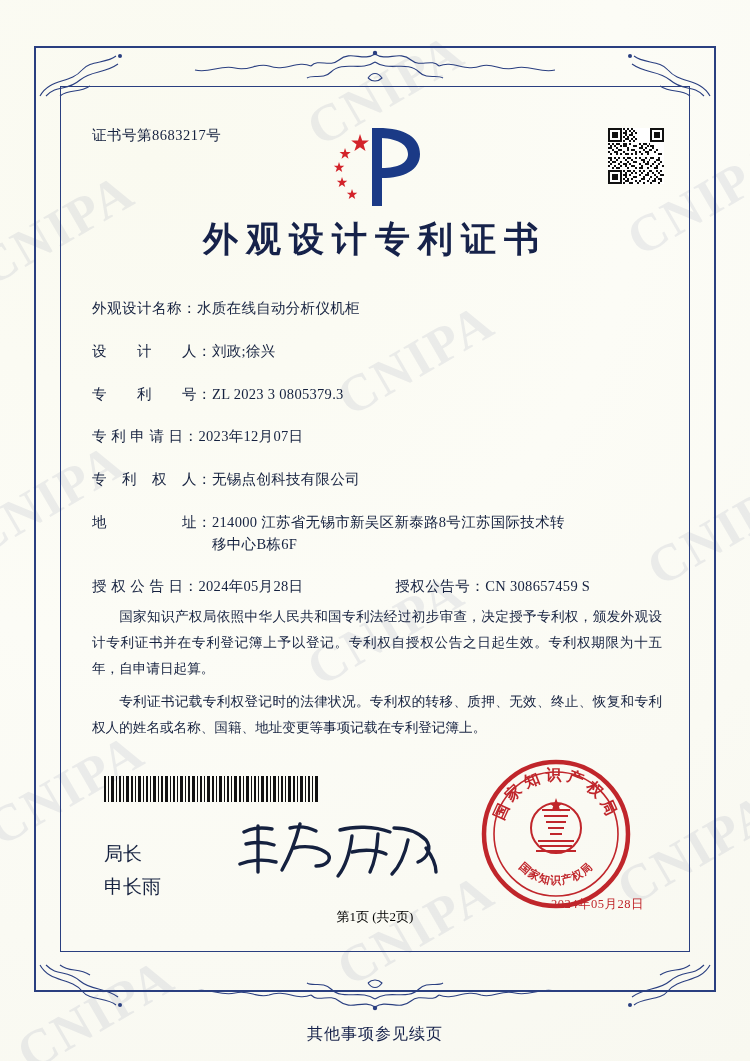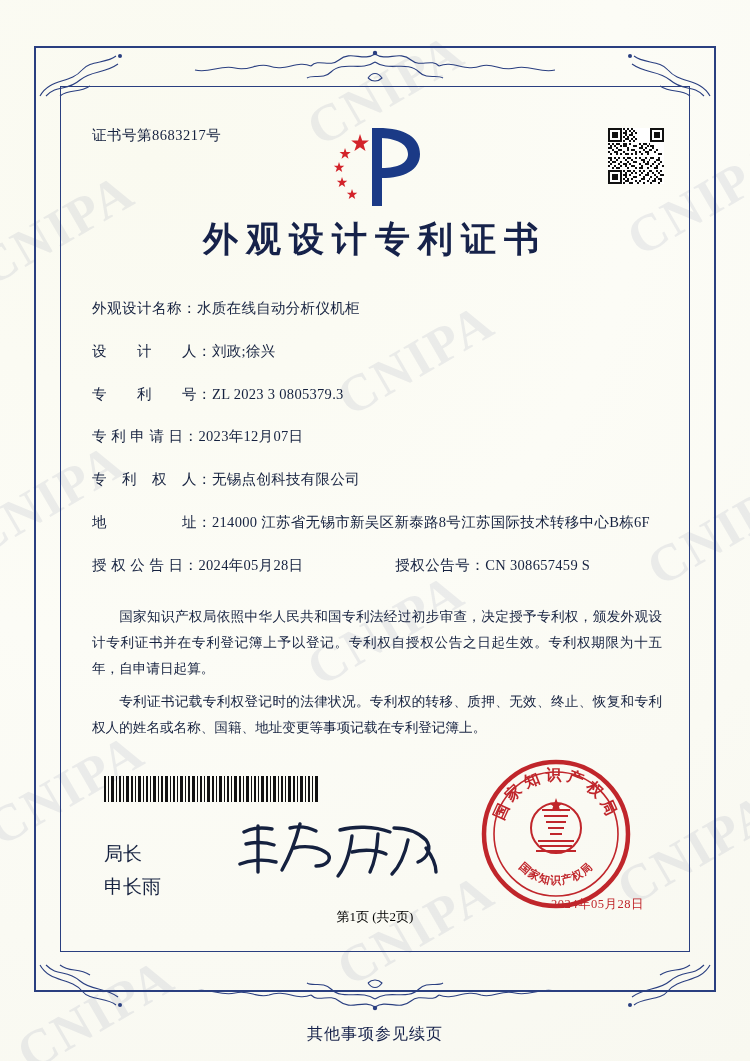--- a/index.html
+++ b/index.html
@@ -161,21 +161,21 @@
   .field-row.two-col {
     justify-content: flex-start;
     font-family: Liberation Serif, serif;
   }
   .col-b {
     margin-left: 92px;
     display: flex;
     align-items: baseline;
   }
   .addr-wrap { display: flex; align-items: baseline; }
-  .addr-lines { display: flex; flex-direction: row; }
+  .addr-lines { display: flex; flex-direction: column; }
   .addr-lines span { display: block; }
 
   .paras {
     position: absolute;
     left: 32px;
     right: 28px;
     top: 518px;
     font-size: 13.6px;
     line-height: 1.92;
     color: #15213f;

